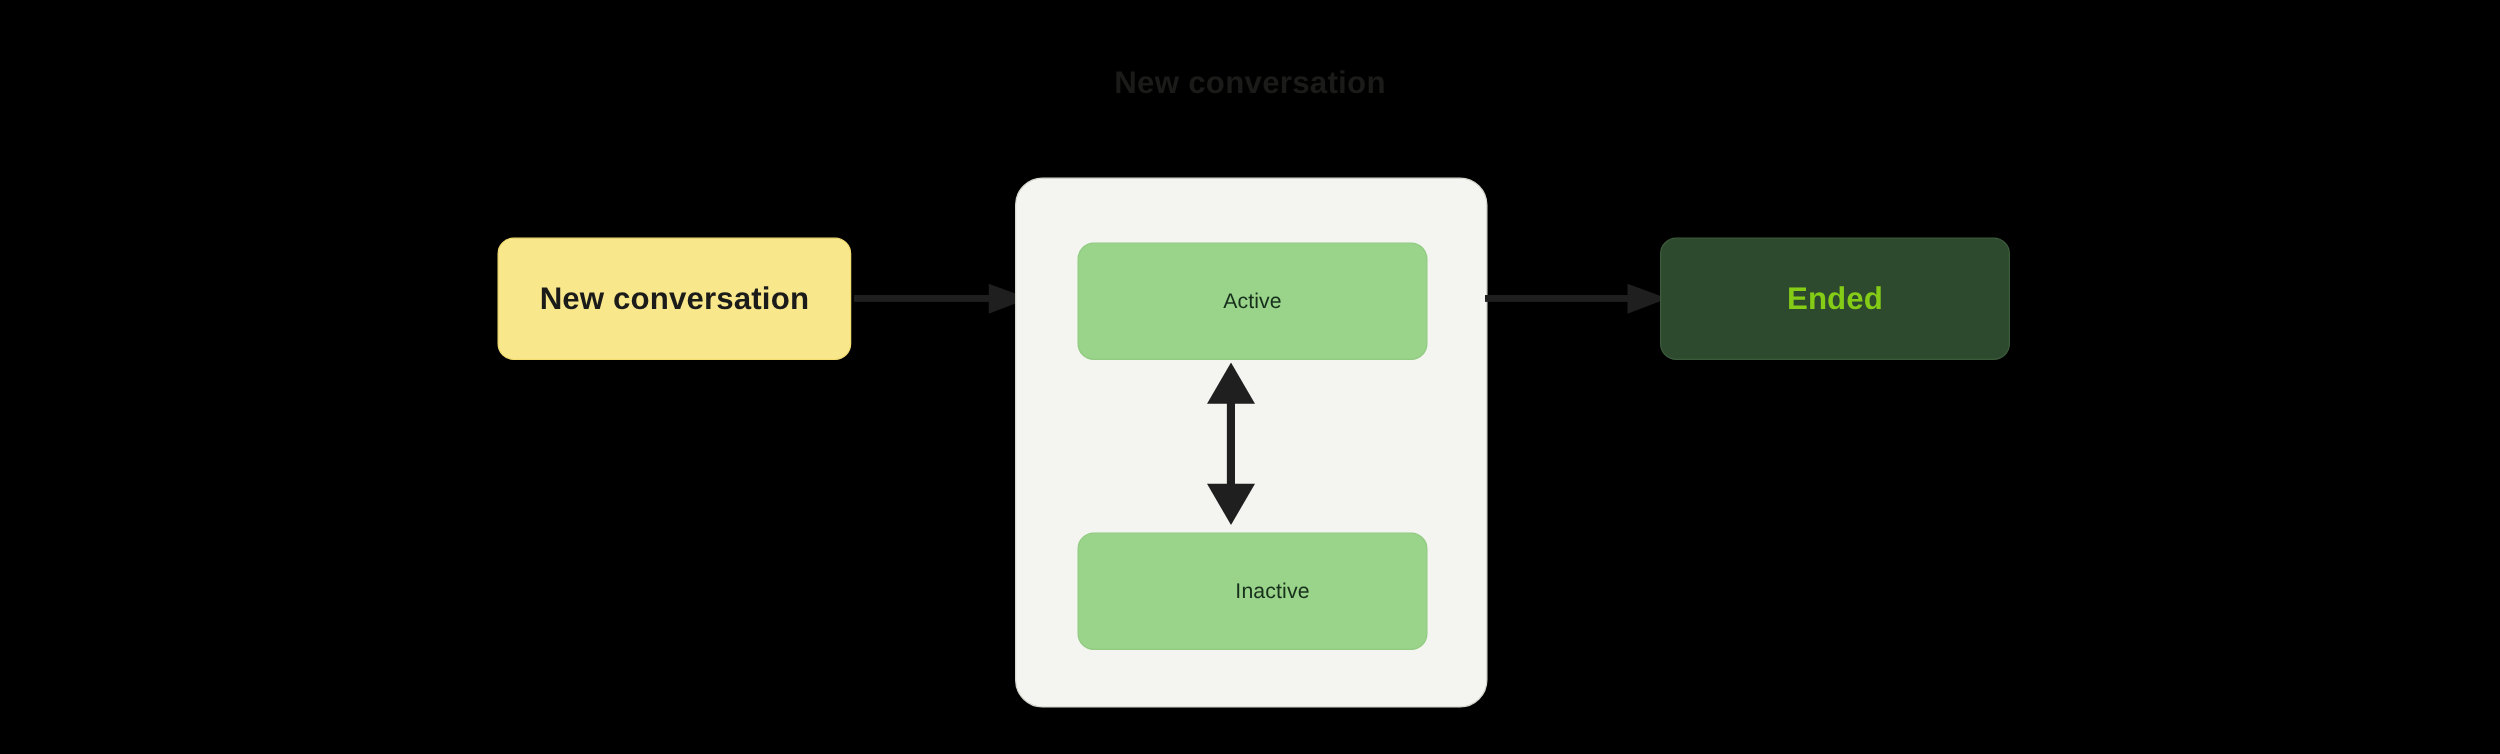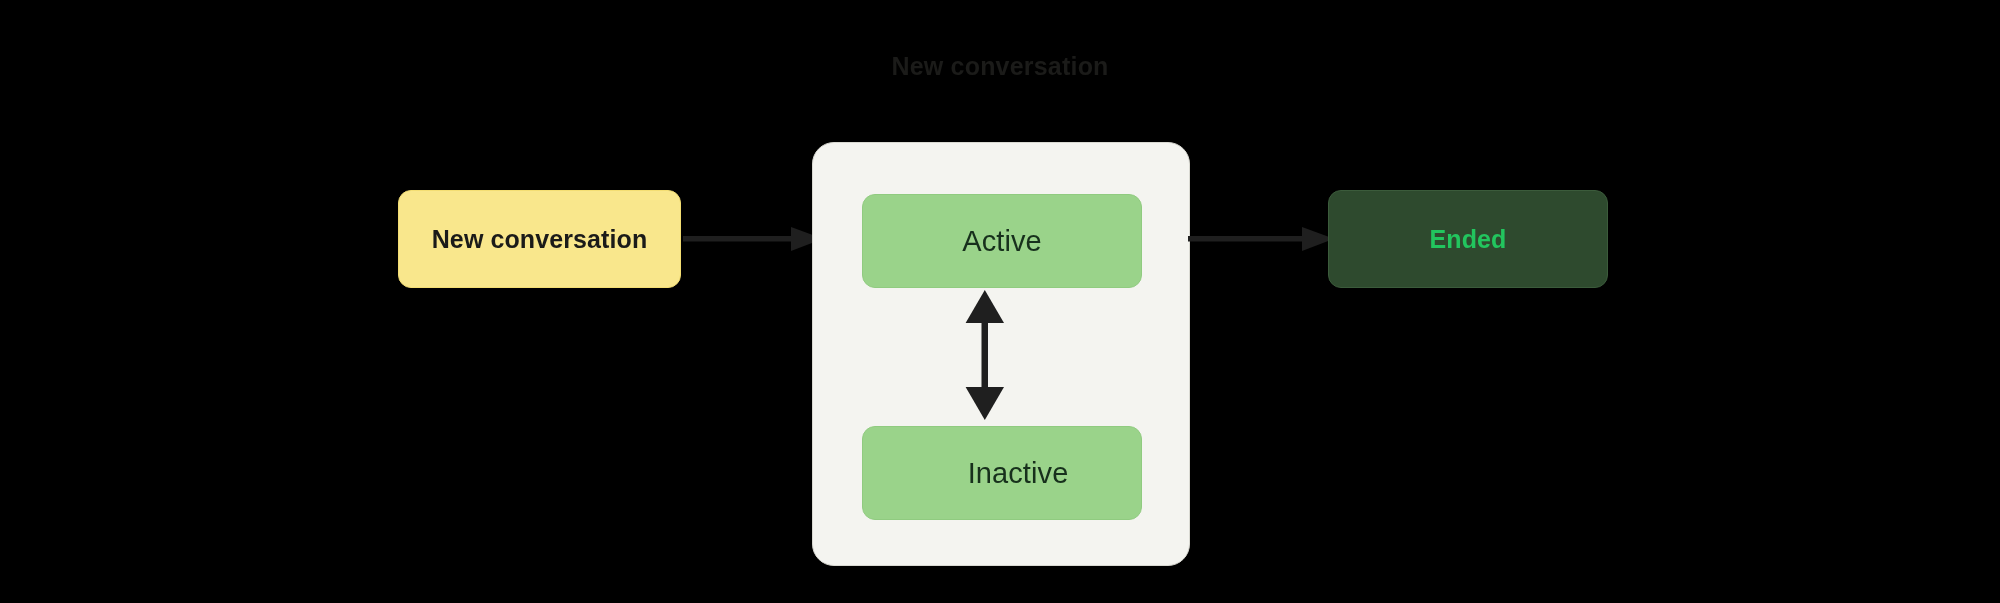--- a/index.html
+++ b/index.html
@@ -59,21 +59,21 @@
     color: #1b1b19;
   }
 
   .node-ended {
     left: 1328px;
     top: 190px;
     width: 280px;
     height: 98px;
     background: #2E4A2E;
     border: 1px solid #3b5b3b;
-    color: #22c55e;
+    color: #84cc16;
   }
 
   
   .cluster {
     position: absolute;
     left: 812px;
     top: 142px;
     width: 378px;
     height: 424px;
     box-sizing: border-box;
@@ -84,21 +84,21 @@
 
   .node-active,
   .node-inactive {
     left: 862px;
     width: 280px;
     height: 94px;
     background: #9AD38A;
     border: 1px solid #90cb80;
     color: #17301c;
     font-weight: 400;
-    font-size: 29px;
+    font-size: 17px;
   }
   .node-active   { top: 194px; }
   .node-inactive { top: 426px; padding-left: 32px; }
 
   
   .arrow-h {
     position: absolute;
     height: 40px;
     overflow: visible;
   }

